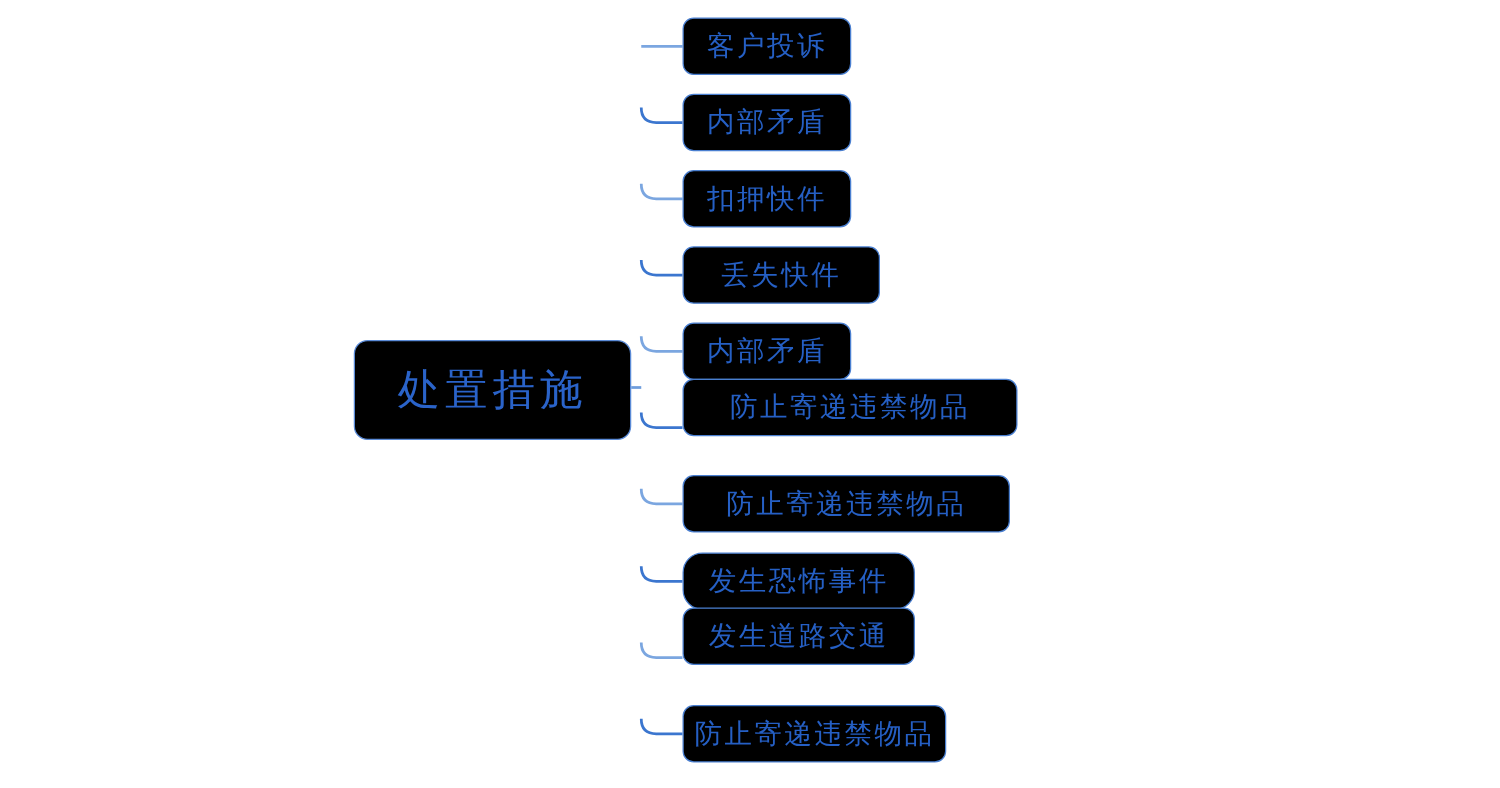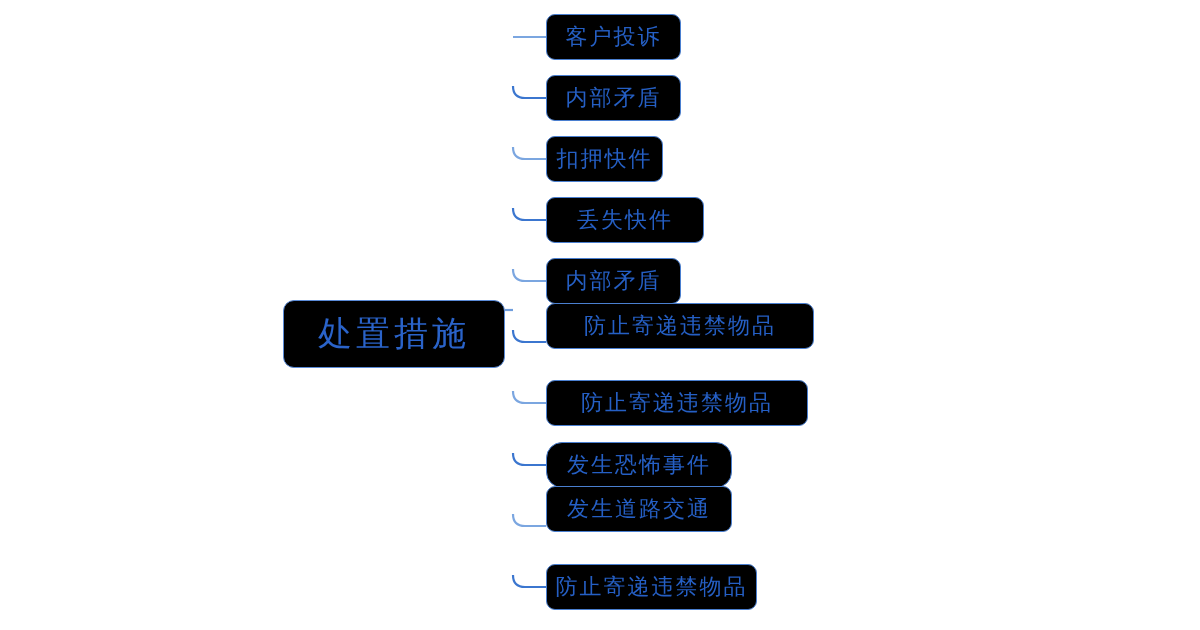--- a/index.html
+++ b/index.html
@@ -42,27 +42,26 @@
     border-radius: 9px;
     color: #255fc4;
     white-space: nowrap;
     letter-spacing: 1px;
   }
 
   .node.root {
     left: 283px;
     top: 272px;
     width: 222px;
-    height: 68px;
+    height: 80px;
     border-radius: 11px;
     border: 1.7px solid #5a8ad6;
     font-size: 34px;
     letter-spacing: 4px;
     color: #2a63c9;
-    margin-top: 28px;
   }
 
   .node.child {
     height: 46px;
     font-size: 22px;
     letter-spacing: 2px;
     border-radius: 9px;
   }
 </style>
 </head>
@@ -100,21 +99,21 @@
     <span>处置措施</span>
   </div>
 
   <div id="children">
       <div class="node child" style="left: 546px; top: 14px; width: 135px;">
         <span>客户投诉</span>
       </div>
       <div class="node child" style="left: 546px; top: 75px; width: 135px;">
         <span>内部矛盾</span>
       </div>
-      <div class="node child" style="left: 546px; top: 136px; width: 117px;">
+      <div class="node child" style="left: 546px; top: 136px; width: 135px;">
         <span>扣押快件</span>
       </div>
       <div class="node child" style="left: 546px; top: 197px; width: 158px;">
         <span>丢失快件</span>
       </div>
       <div class="node child" style="left: 546px; top: 258px; width: 135px;">
         <span>内部矛盾</span>
       </div>
       <div class="node child" style="left: 546px; top: 303px; width: 268px;">
         <span>防止寄递违禁物品</span>

